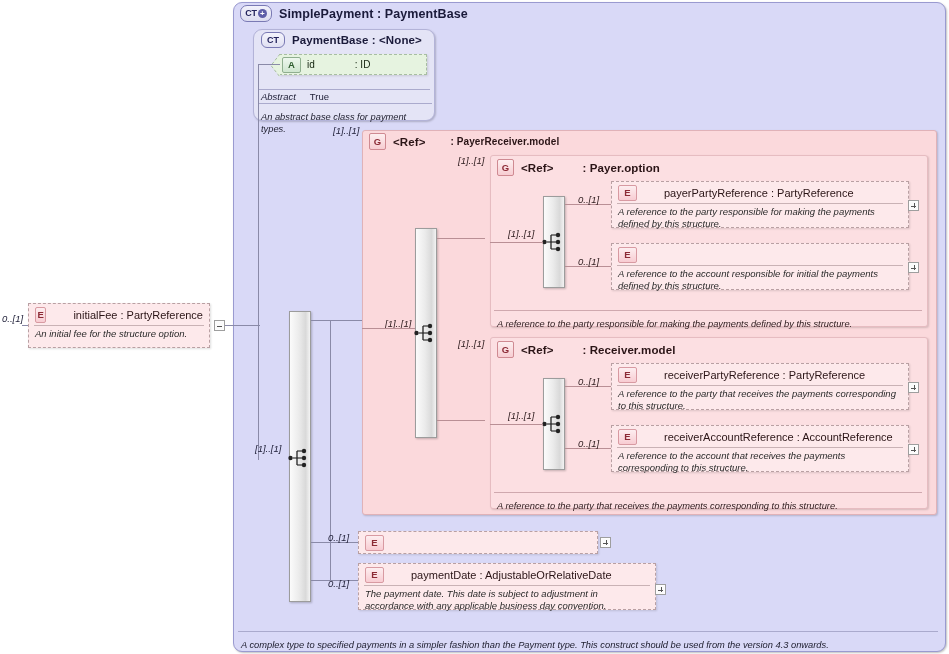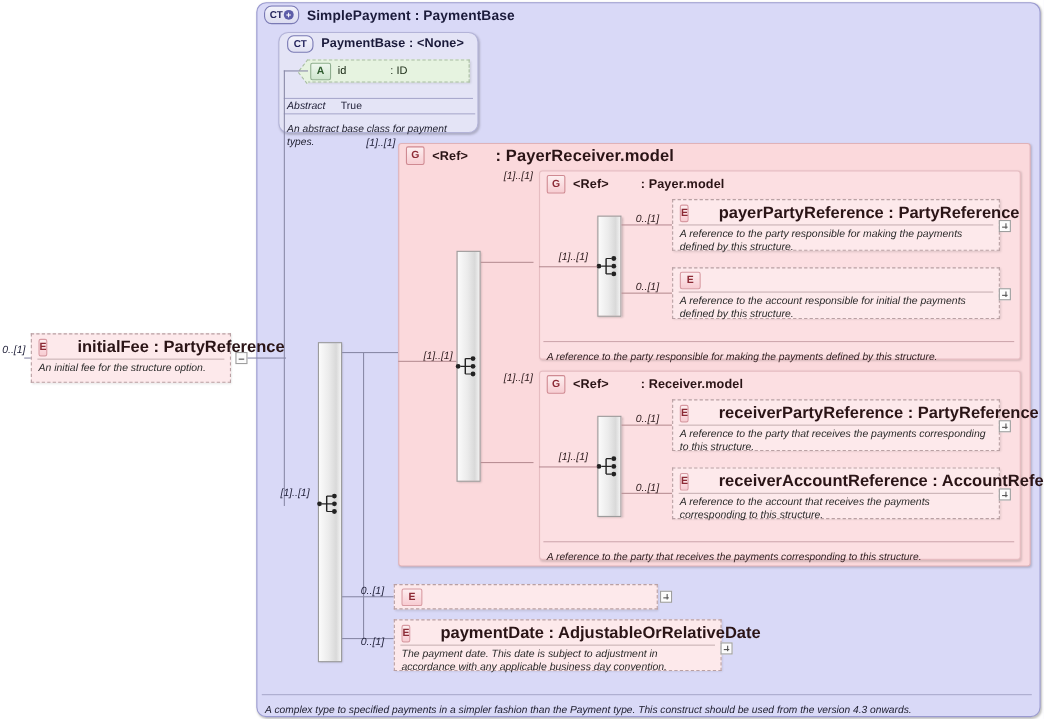--- a/index.html
+++ b/index.html
@@ -81,21 +81,21 @@
     font-size:9.5px;color:#2e5c2e;
   }
 
   
   .elem{
     background:#fde9eb;
     border:1px dashed #b9a0a3;
     box-shadow:1px 1px 2px rgba(0,0,0,.13);
   }
   .elem .ehdr{display:flex;align-items:center;gap:7px;padding:3px 6px 2px 6px;}
-  .elem .ename{font-weight:bold;font-size:15px;color:#2a1416;white-space:nowrap;padding-left:20px;}
+  .elem .ename{font-weight:normal;font-size:11px;color:#2a1416;white-space:nowrap;padding-left:20px;}
   .elem .edoc{
     border-top:1px solid #c9b2b5;
     margin:0 5px;
     padding:2px 1px 3px 1px;
     font-style:italic;font-size:9.5px;color:#2b2b2b;line-height:1.22;
   }
 
   
   .attr{
     background:#e6f3e0;
@@ -236,21 +236,21 @@
 <div class="abs ln h" style="left:311px;top:542px;width:47px;"></div>
 <div class="abs ln h" style="left:311px;top:580px;width:47px;"></div>
 
 <div class="abs card" style="left:333px;top:125px;">[1]..[1]</div>
 
 <div class="abs grp" style="left:362px;top:130px;width:575px;height:385px;"></div>
 
 <div class="abs title-row" style="left:369px;top:133px;">
   <span class="badge badge-g">G</span>
   <span class="ttl-txt pink" style="font-size:11.5px;">&lt;Ref&gt;</span>
-  <span class="ttl-txt pink" style="font-size:15px;margin-left:18px;">: PayerReceiver.model</span>
+  <span class="ttl-txt pink" style="font-size:10px;margin-left:18px;">: PayerReceiver.model</span>
 </div>
 
 <div class="abs card pink" style="left:385px;top:318px;">[1]..[1]</div>
 
 <div class="abs compbar" style="left:415px;top:228px;width:22px;height:210px;"></div>
 <svg class="abs compglyph" style="left:414px;top:323px;width:26px;height:20px;" viewBox="0 0 26 20">
   <circle cx="2.5" cy="10" r="2.2" fill="#222"></circle>
   <line x1="4.7" y1="10" x2="9" y2="10" stroke="#222" stroke-width="1.1"></line>
   <line x1="9" y1="3" x2="9" y2="17" stroke="#222" stroke-width="1.3"></line>
   <line x1="9" y1="3" x2="14" y2="3" stroke="#222" stroke-width="1.1"></line>
@@ -265,21 +265,21 @@
 <div class="abs ln pink h" style="left:437px;top:238px;width:48px;"></div>
 <div class="abs ln pink h" style="left:437px;top:420px;width:48px;"></div>
 
 <div class="abs card pink" style="left:458px;top:155px;">[1]..[1]</div>
 
 <div class="abs grp-inner" style="left:490px;top:155px;width:438px;height:172px;"></div>
 
 <div class="abs title-row" style="left:497px;top:159px;">
   <span class="badge badge-g">G</span>
   <span class="ttl-txt pink" style="font-size:11.5px;">&lt;Ref&gt;</span>
-  <span class="ttl-txt pink" style="font-size:11.5px;margin-left:22px;">: Payer.model</span>
+  <span class="ttl-txt pink" style="font-size:11.5px;margin-left:22px;">: Payer.option</span>
 </div>
 
 <div class="abs card pink" style="left:508px;top:228px;">[1]..[1]</div>
 
 <div class="abs compbar" style="left:543px;top:196px;width:22px;height:92px;"></div>
 <svg class="abs compglyph" style="left:542px;top:232px;width:26px;height:20px;" viewBox="0 0 26 20">
   <circle cx="2.5" cy="10" r="2.2" fill="#222"></circle>
   <line x1="4.7" y1="10" x2="9" y2="10" stroke="#222" stroke-width="1.1"></line>
   <line x1="9" y1="3" x2="9" y2="17" stroke="#222" stroke-width="1.3"></line>
   <line x1="9" y1="3" x2="14" y2="3" stroke="#222" stroke-width="1.1"></line>

